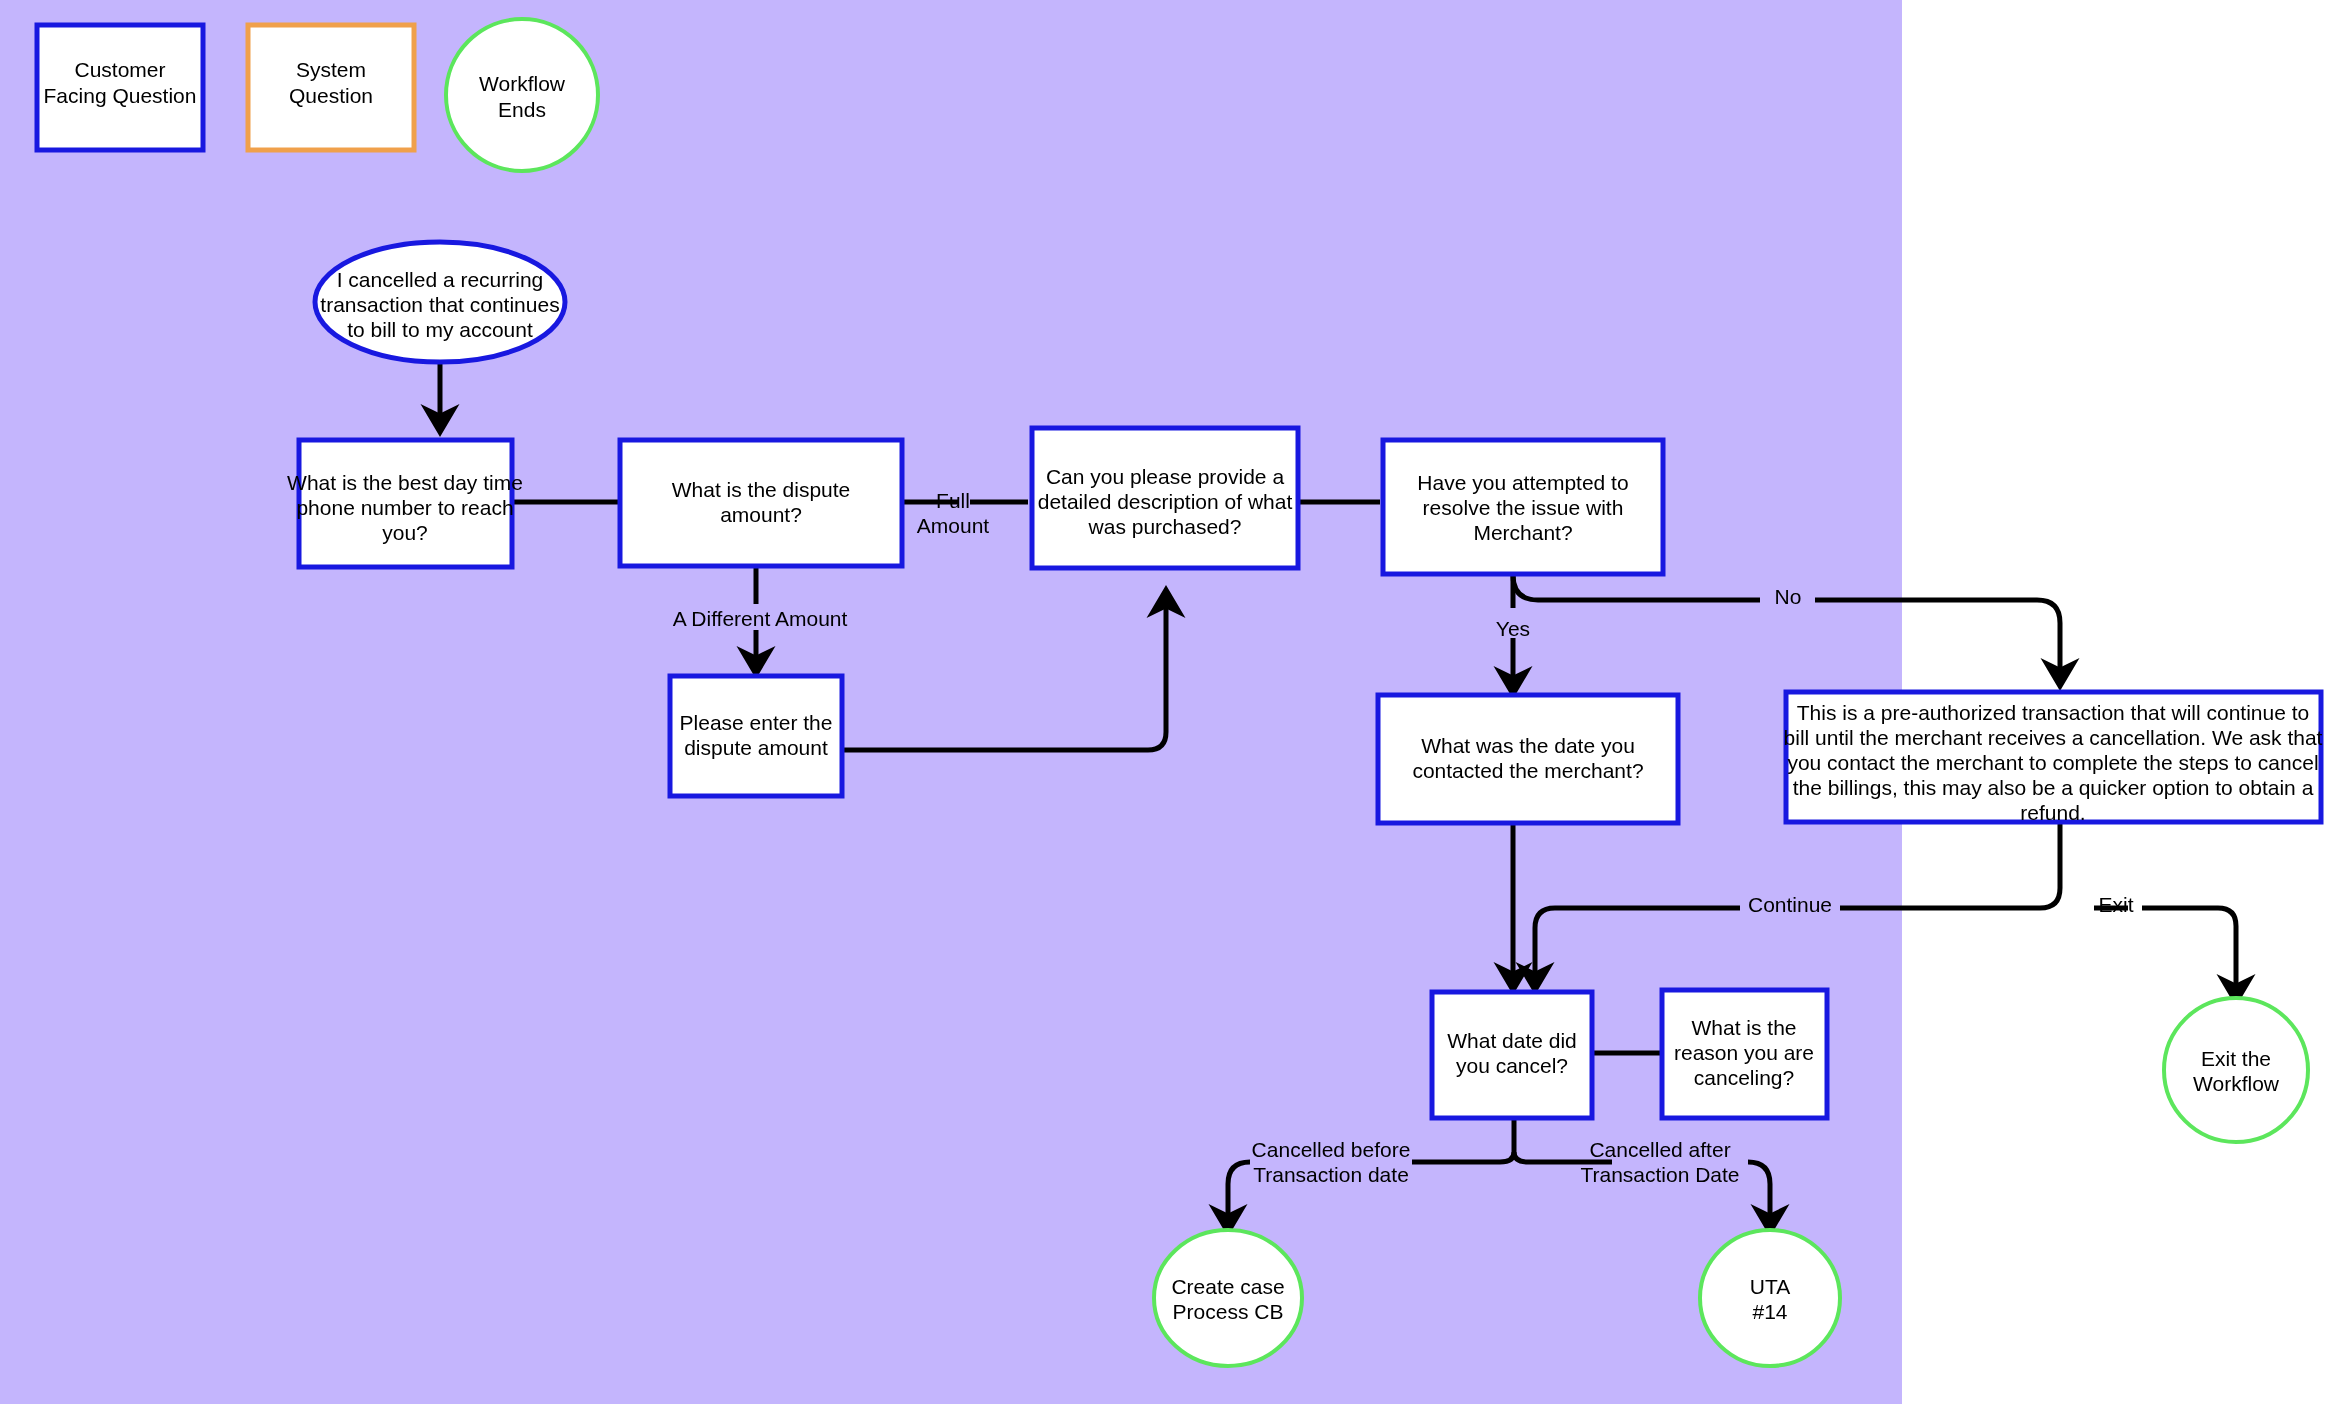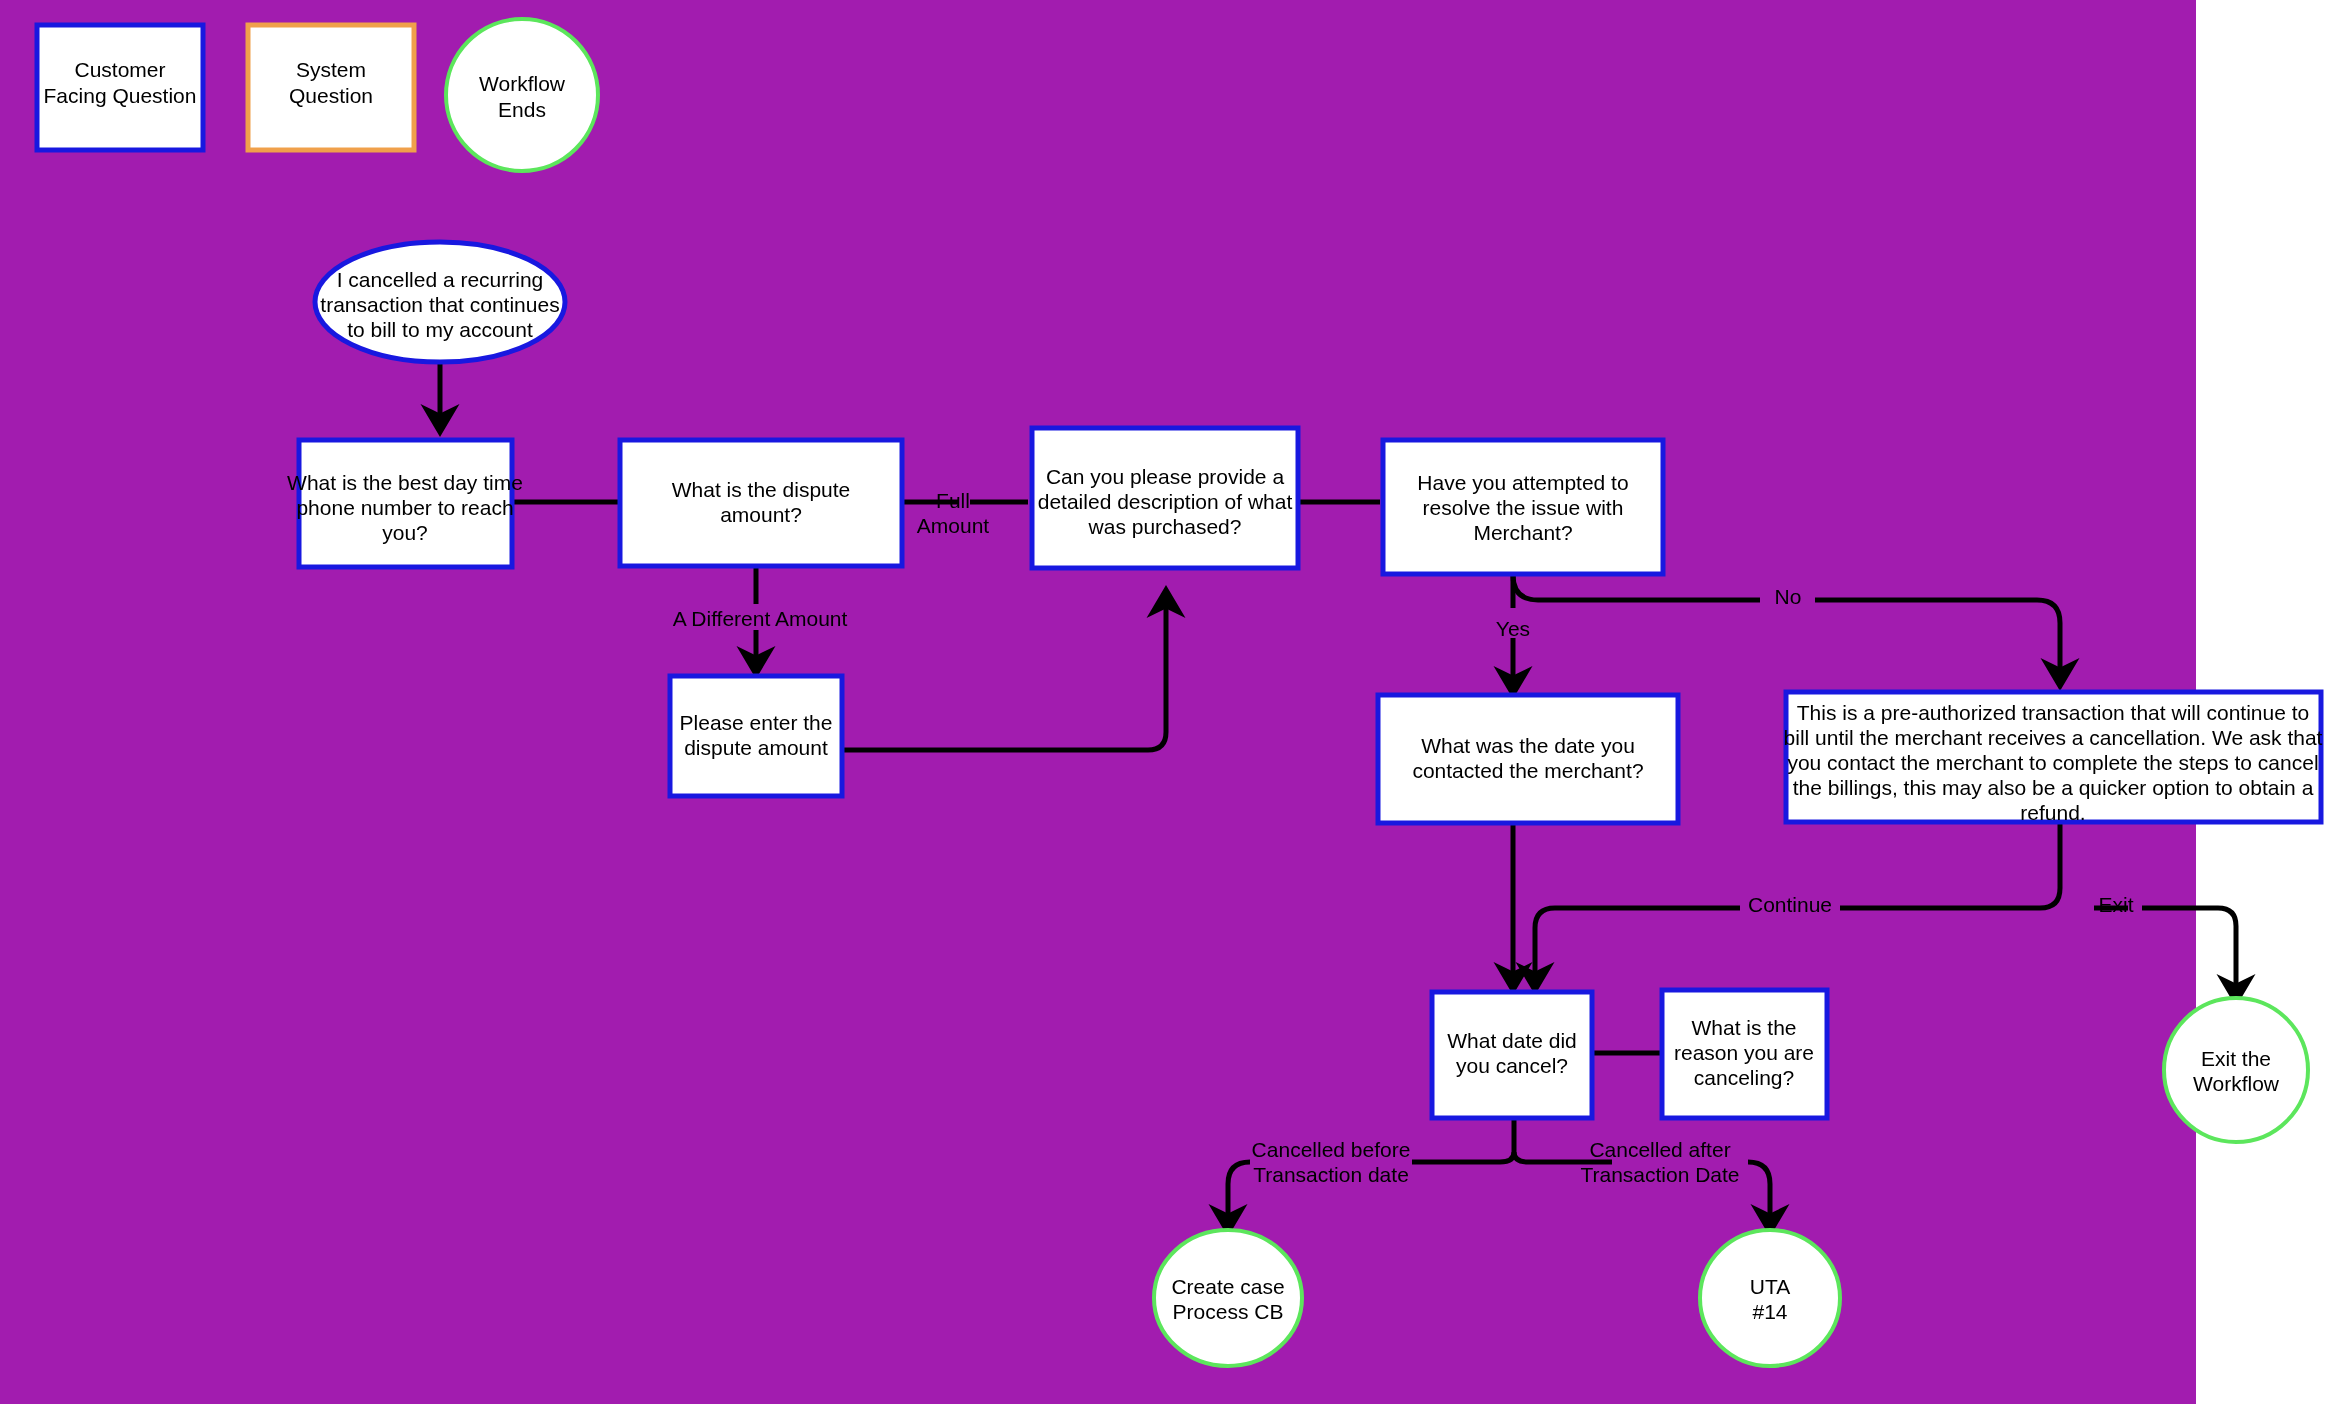--- a/index.html
+++ b/index.html
@@ -1,17 +1,17 @@
 <!DOCTYPE html>
 <html><head>
 <meta charset="utf-8">
 <style>
   html,body{margin:0;padding:0;background:#ffffff;}
   body{width:2350px;height:1404px;overflow:hidden;font-family:"Liberation Sans",sans-serif;}
-  #stage{position:relative;width:2196px;height:1404px;background:#a21caf;}
+  #stage{position:relative;width:1902px;height:1404px;background:#c4b5fd;}
   svg.canvas{position:absolute;top:0;left:0;width:2350px;height:1404px;}
   .node-text{font-family:"Liberation Sans",sans-serif;font-size:21px;fill:#000;text-anchor:middle;dominant-baseline:middle;}
   .edge-label{font-family:"Liberation Sans",sans-serif;font-size:21px;fill:#000;text-anchor:middle;dominant-baseline:middle;}
   .legend-text{font-family:"Liberation Sans",sans-serif;font-size:21px;fill:#000;text-anchor:middle;dominant-baseline:middle;}
   .box-cust{fill:#ffffff;stroke:#1818e0;stroke-width:5;}
   .box-sys{fill:#ffffff;stroke:#f0a04b;stroke-width:5;}
   .term{fill:#ffffff;stroke:#5ce65c;stroke-width:4;}
   .startell{fill:#ffffff;stroke:#1818e0;stroke-width:5;}
   .edge{fill:none;stroke:#000000;stroke-width:5;stroke-linecap:butt;}
 </style>

